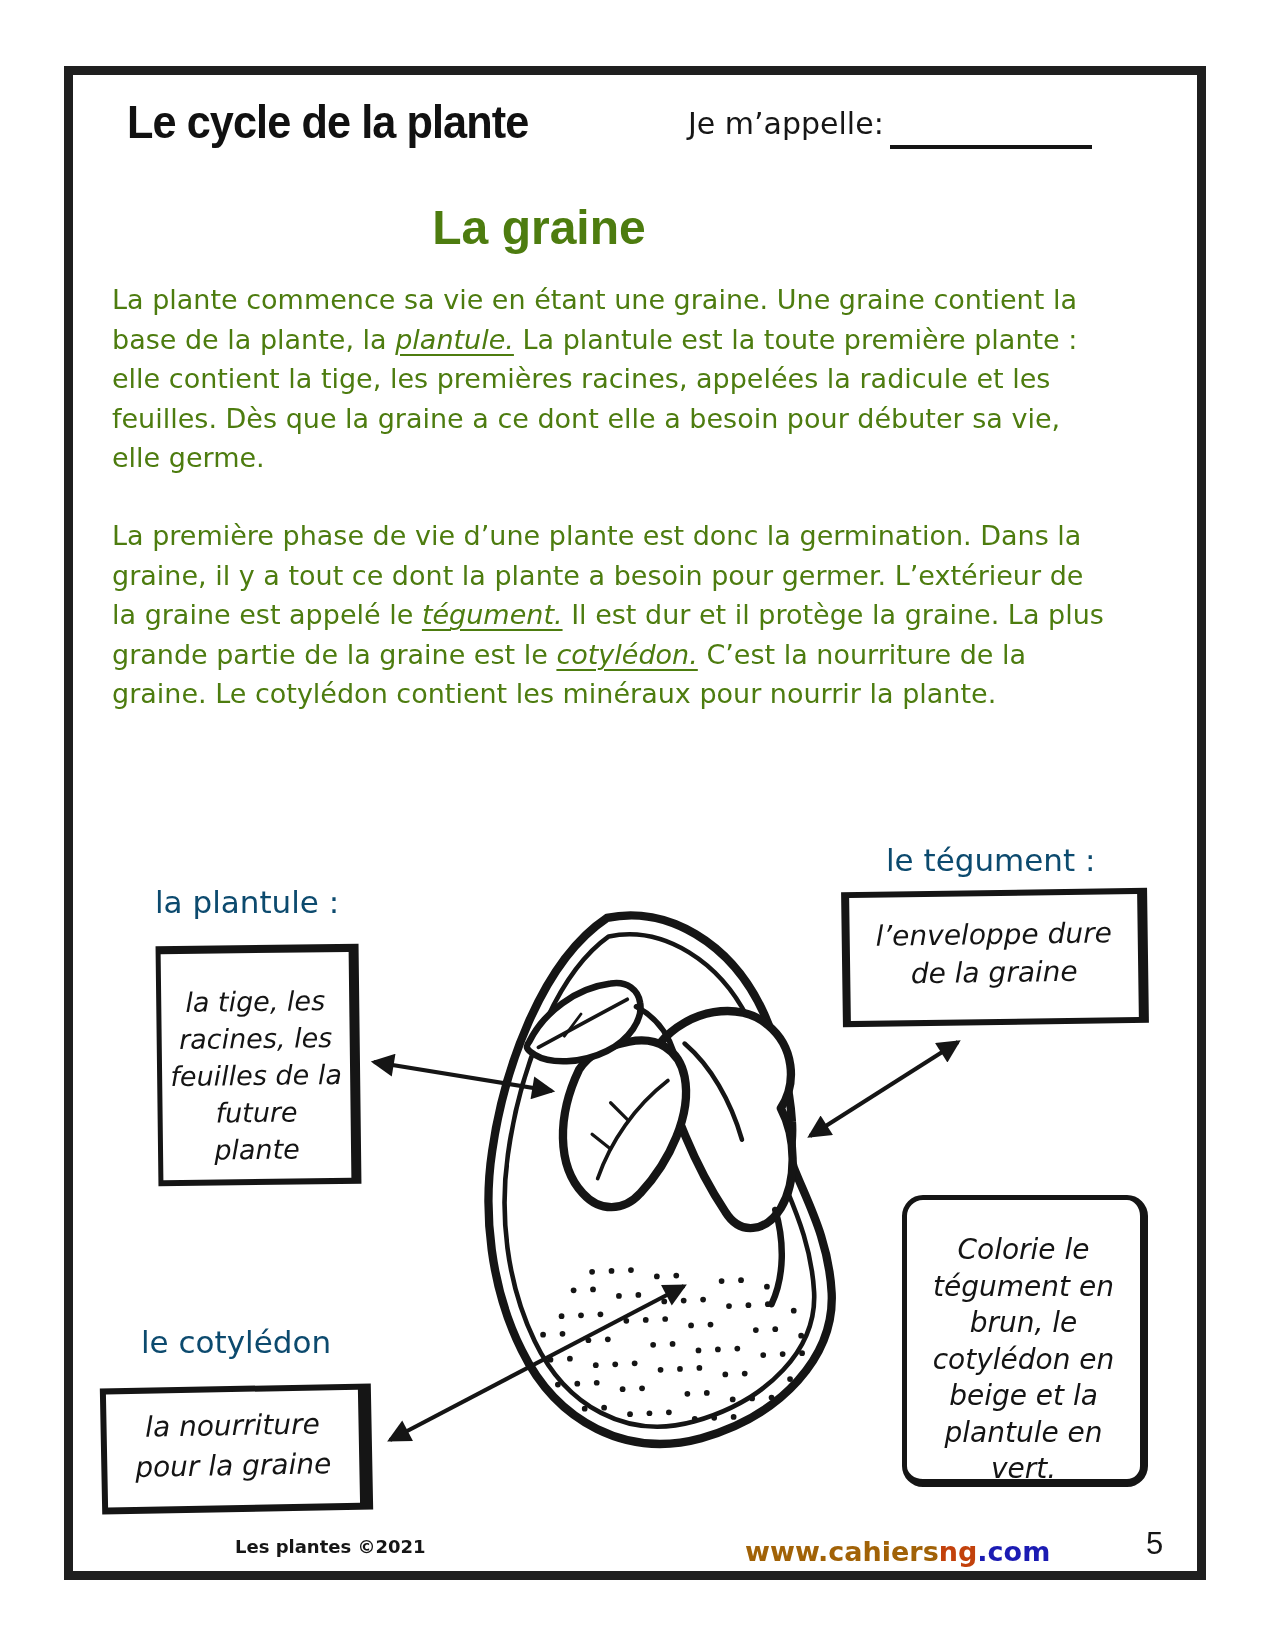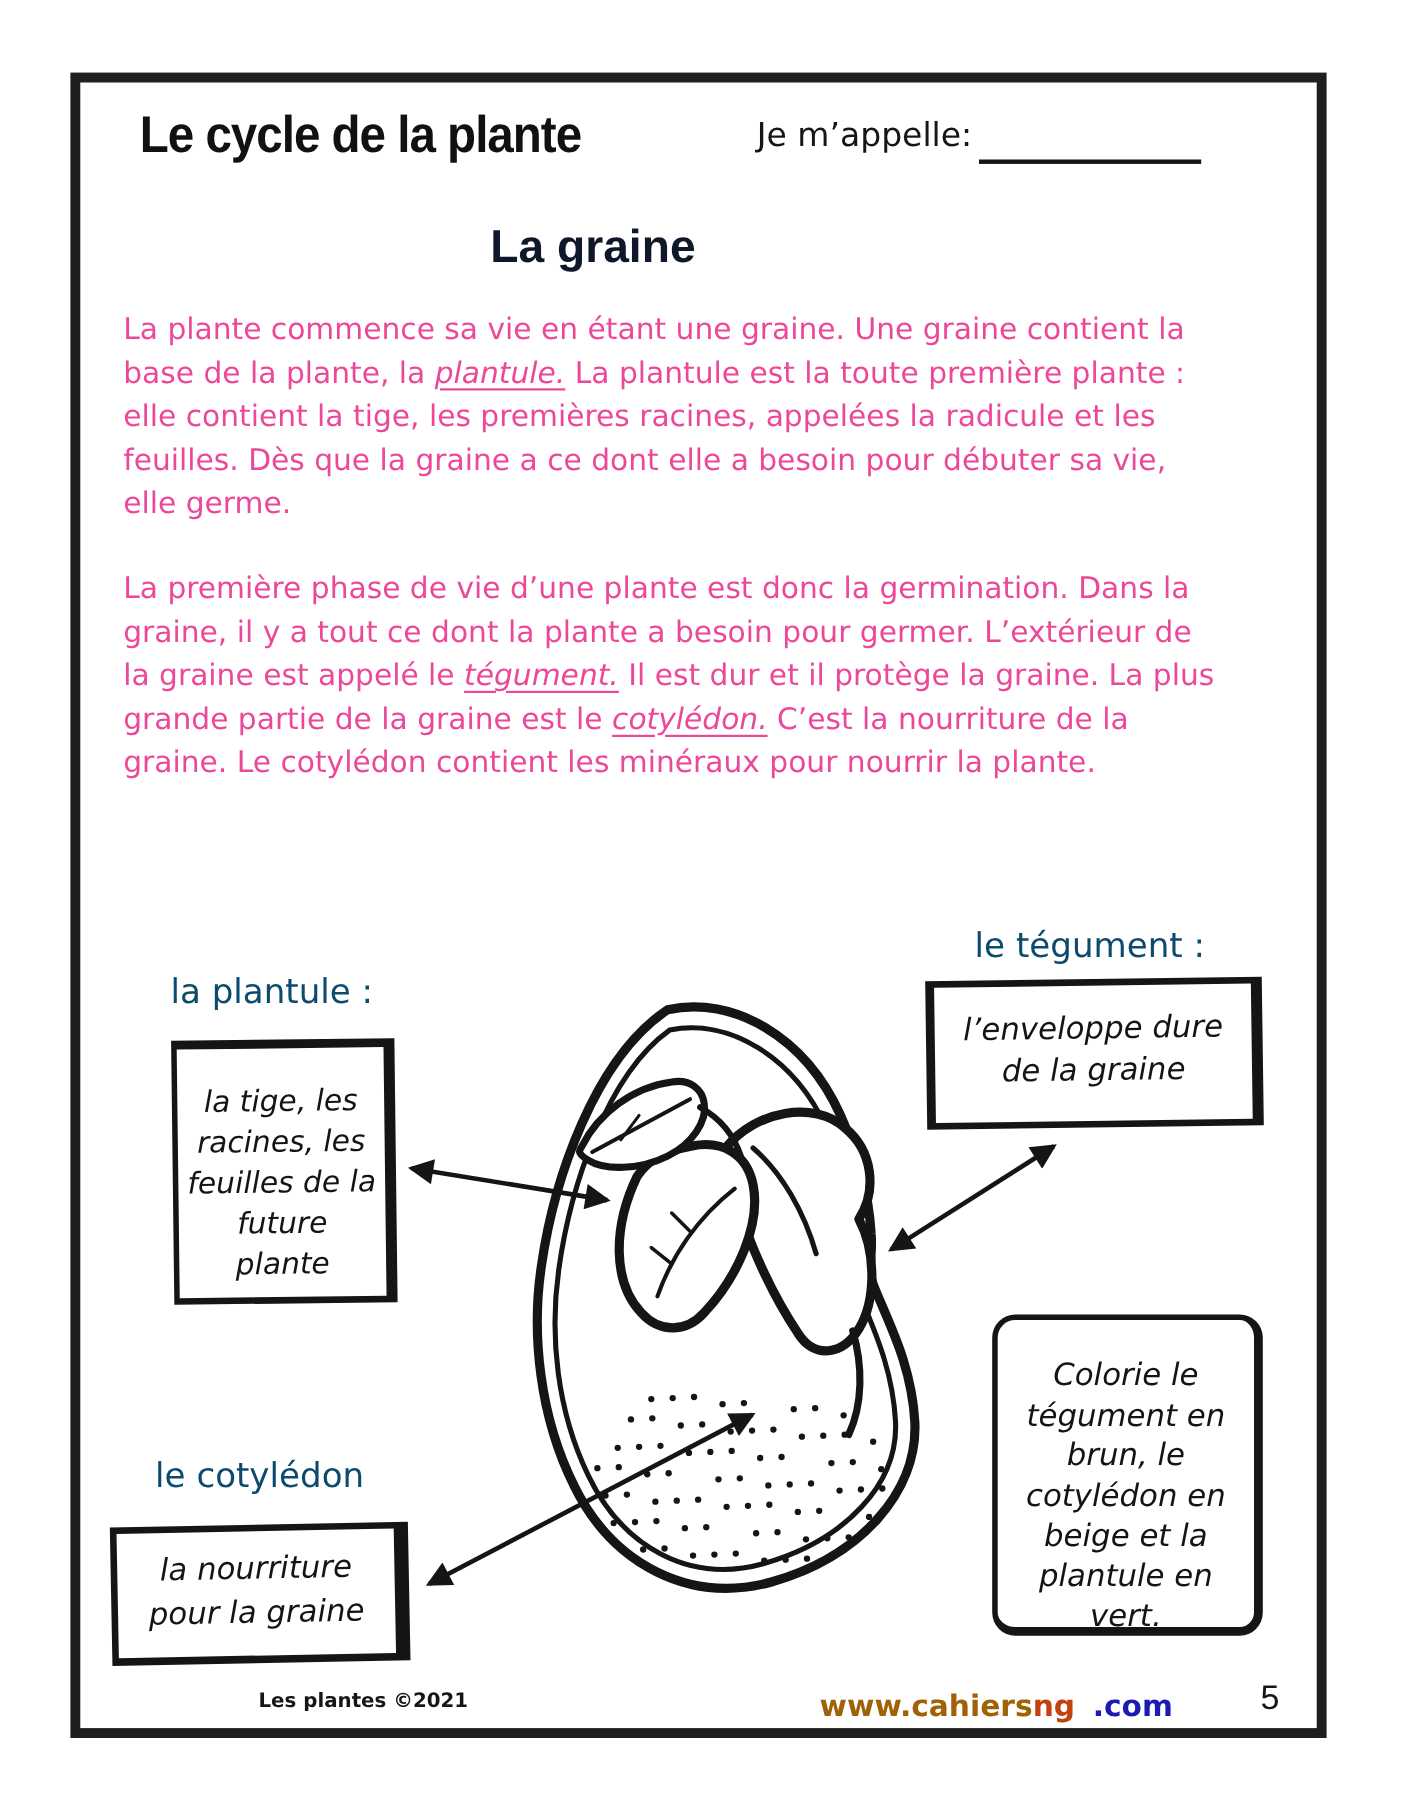--- a/index.html
+++ b/index.html
@@ -7,23 +7,23 @@
        font-family:"DejaVu Sans",sans-serif;color:#161616;}
   .abs{position:absolute;}
   
   .page-border{left:64px;top:66px;width:1142px;height:1514px;border:9px solid #1f1f1f;box-sizing:border-box;}
   
   .title{left:127px;top:94px;font-family:"Liberation Sans",sans-serif;font-weight:bold;
          font-size:47px;letter-spacing:-1px;transform:scaleX(.92);transform-origin:left top;color:#111;}
   .name-label{left:688px;top:106px;font-size:30px;}
   .name-line{left:890px;top:145px;width:202px;height:4px;background:#151515;}
   .heading{left:64px;top:200px;width:950px;text-align:center;
-           font-family:"Liberation Sans",sans-serif;font-weight:bold;font-size:42px;color:#0f172a;}
+           font-family:"Liberation Sans",sans-serif;font-weight:bold;font-size:48px;color:#4d7c0f;}
   
-  .para{left:112px;width:1000px;font-size:27px;line-height:39.5px;color:#ec4899;}
+  .para{left:112px;width:1000px;font-size:27px;line-height:39.5px;color:#4d7c0f;}
   .para1{top:280px;}
   .para2{top:516px;}
   .em{font-style:italic;text-decoration:underline;text-decoration-thickness:2px;text-underline-offset:5px;}
   
   .dlabel{font-size:31px;color:#0c4a6e;white-space:nowrap;}
   
   .hbox{box-sizing:border-box;border-style:solid;border-color:#151515;background:#fff;
         font-style:italic;text-align:center;color:#141414;}
   .box-plantule{left:157px;top:945px;width:203px;height:240px;border-width:8px 10px 6px 5px;
         transform:rotate(-0.7deg);font-size:27px;line-height:37px;padding:30px 6px 0 6px;}
@@ -178,14 +178,14 @@
     </marker>
   </defs>
   <g stroke="#151515" stroke-width="4.2">
     <line x1="374" y1="1062" x2="552" y2="1091" marker-start="url(#ah)" marker-end="url(#ah)"></line>
     <line x1="958" y1="1042" x2="810" y2="1136" marker-start="url(#ah)" marker-end="url(#ah)"></line>
     <line x1="390" y1="1440" x2="684" y2="1286" marker-start="url(#ah)" marker-end="url(#ah)"></line>
   </g>
 </svg>
 
 <div class="abs footer-left">Les plantes ©2021</div>
-<div class="abs footer-url"><span style="color: #a16207;">www.cahiers</span><span style="color: #c2410c;">ng</span><span style="color: rgb(27, 27, 179); margin-left: 16px;">.com</span></div>
+<div class="abs footer-url"><span style="color: #a16207;">www.cahiers</span><span style="color: #c2410c;">ng</span><span style="color: rgb(27, 27, 179);">.com</span></div>
 <div class="abs page-num">5</div>
 
 </body></html>

